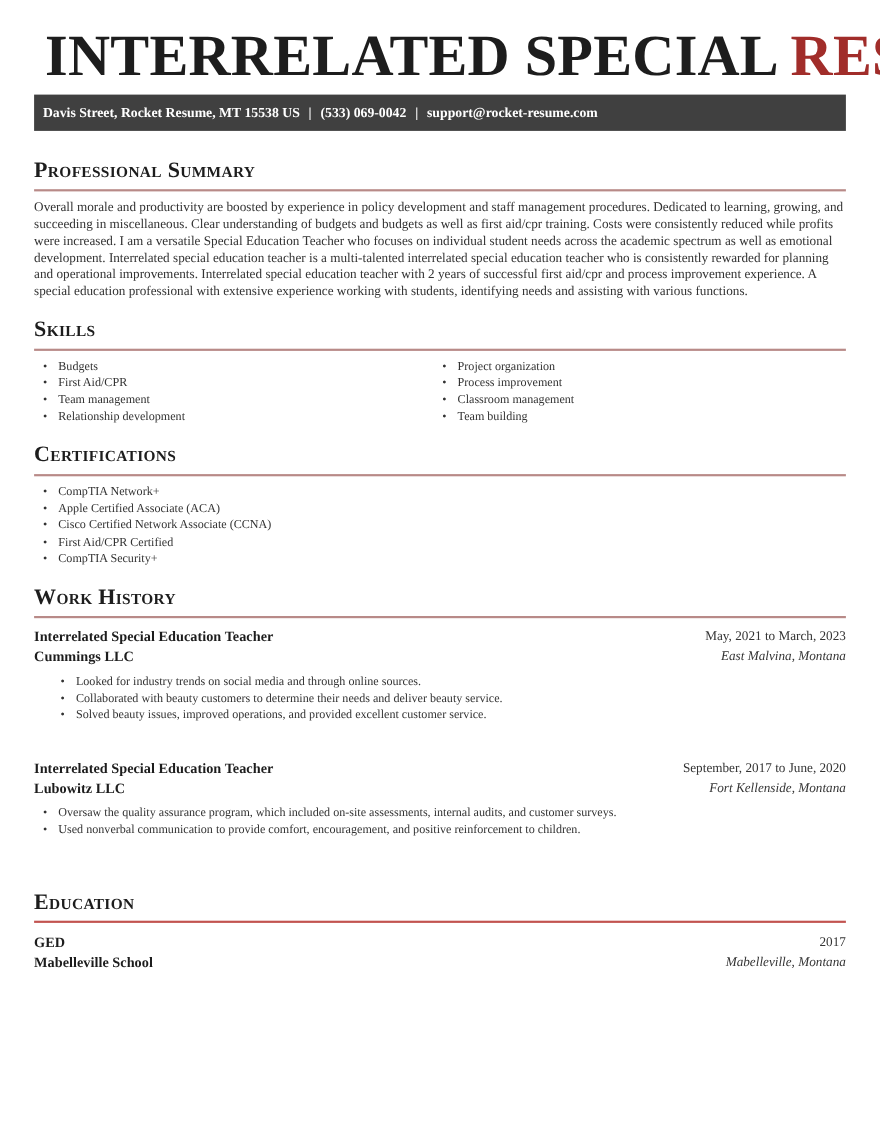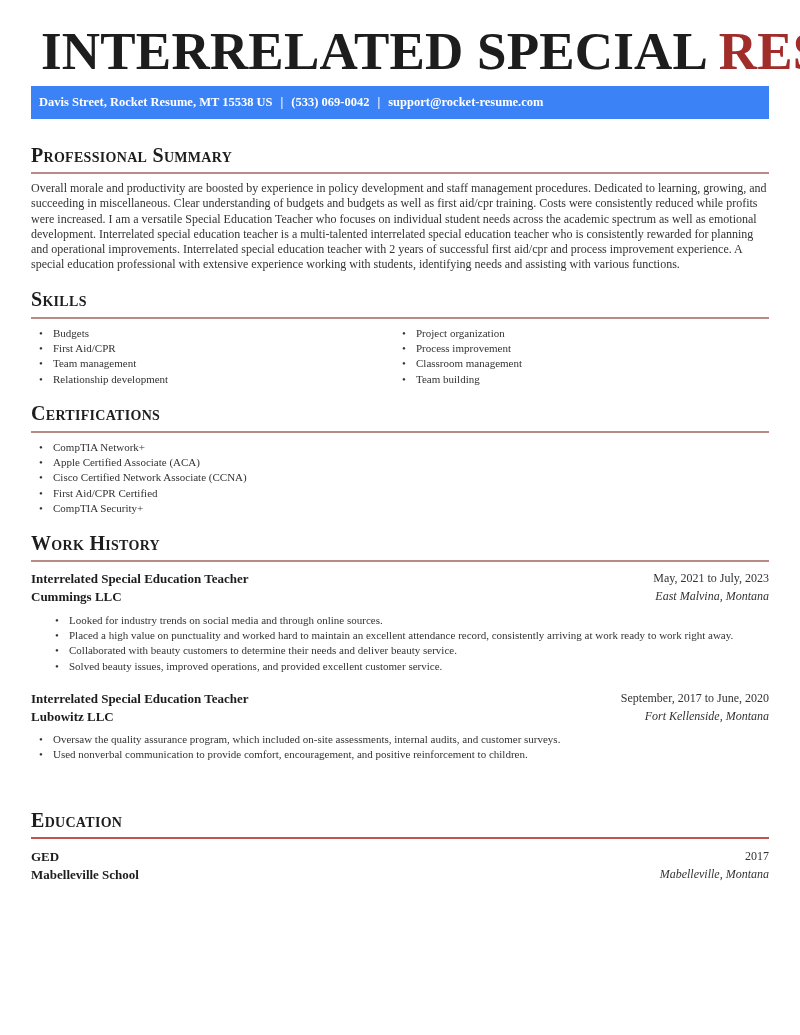--- a/index.html
+++ b/index.html
@@ -14,21 +14,21 @@
 
     .name {
       position: absolute; top: 28px; left: 10px;
       font-size: 53px; font-weight: bold; letter-spacing: 0.2px;
       color: #1d1d1d; white-space: nowrap; line-height: 46px;
     }
     .name .accent { color: #a12d2a; }
 
     .contact-bar {
       position: absolute; top: 86px; left: 0; width: 738px; height: 33px;
-      background: #3b82f6; color: #fff;
+      background: #404040; color: #fff;
       font-size: 12.5px; font-weight: bold;
       display: flex; align-items: center; padding-left: 8px;
       white-space: nowrap;
     }
     .contact-bar .sep { margin: 0 8px; }
 
     .section-title {
       position: absolute; left: 0;
       font-size: 20px; font-weight: bold; color: #1d1d1d;
       font-variant: small-caps; letter-spacing: 0.3px; line-height: 26px;
@@ -107,26 +107,25 @@
     <li>Cisco Certified Network Associate (CCNA)</li>
     <li>First Aid/CPR Certified</li>
     <li>CompTIA Security+</li>
   </ul>
 
   <div class="section-title" style="top:530px;">Work History</div>
   <div class="rule" style="top:560px;"></div>
 
   <div>
     <div class="job-title" style="top:571px;">Interrelated Special Education Teacher</div>
-    <div class="job-date" style="top:571px;">May, 2021 to July, 2023</div>
+    <div class="job-date" style="top:571px;">May, 2021 to March, 2023</div>
     <div class="job-company" style="top:589px;">Cummings LLC</div>
     <div class="job-location" style="top:589px;">East Malvina, Montana</div>
     <ul class="bullets" style="top:613px; left:16px;">
       <li>Looked for industry trends on social media and through online sources.</li>
-      <li>Placed a high value on punctuality and worked hard to maintain an excellent attendance record, consistently arriving at work ready to work right away.</li>
       <li>Collaborated with beauty customers to determine their needs and deliver beauty service.</li>
       <li>Solved beauty issues, improved operations, and provided excellent customer service.</li>
     </ul>
   </div>
 
   <div>
     <div class="job-title" style="top:691px;">Interrelated Special Education Teacher</div>
     <div class="job-date" style="top:691px;">September, 2017 to June, 2020</div>
     <div class="job-company" style="top:709px;">Lubowitz LLC</div>
     <div class="job-location" style="top:709px;margin-left:36px;">Fort Kellenside, Montana</div>

